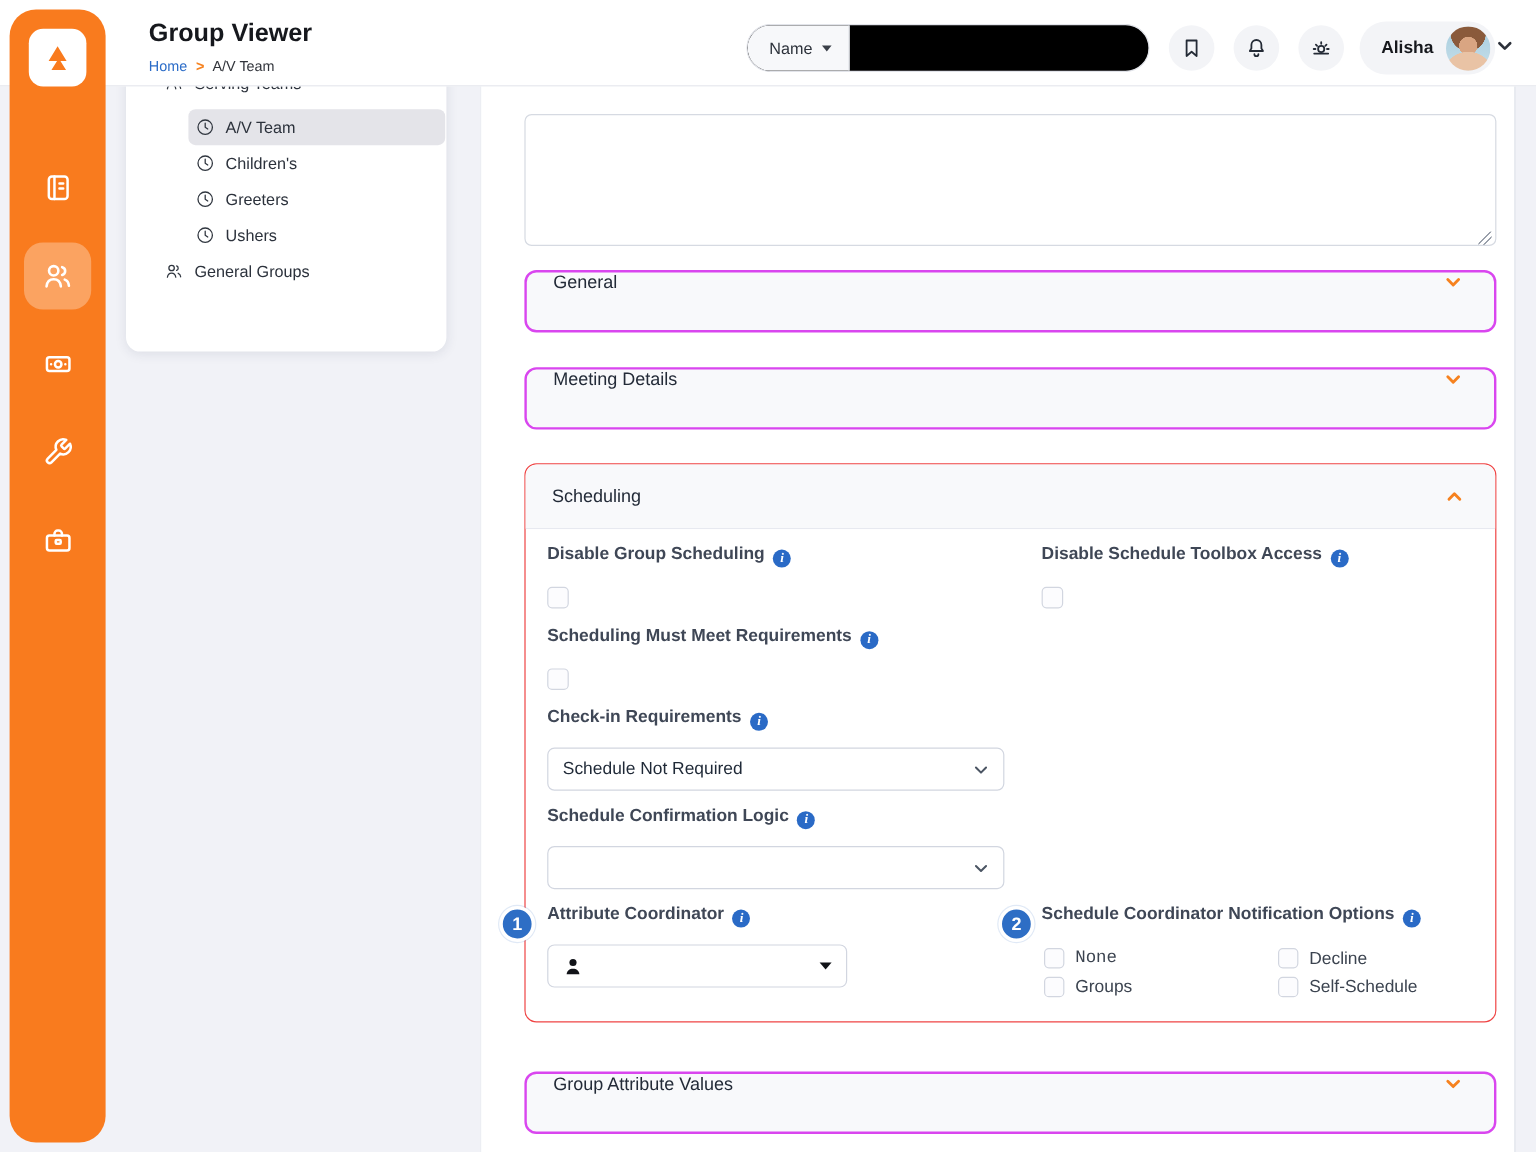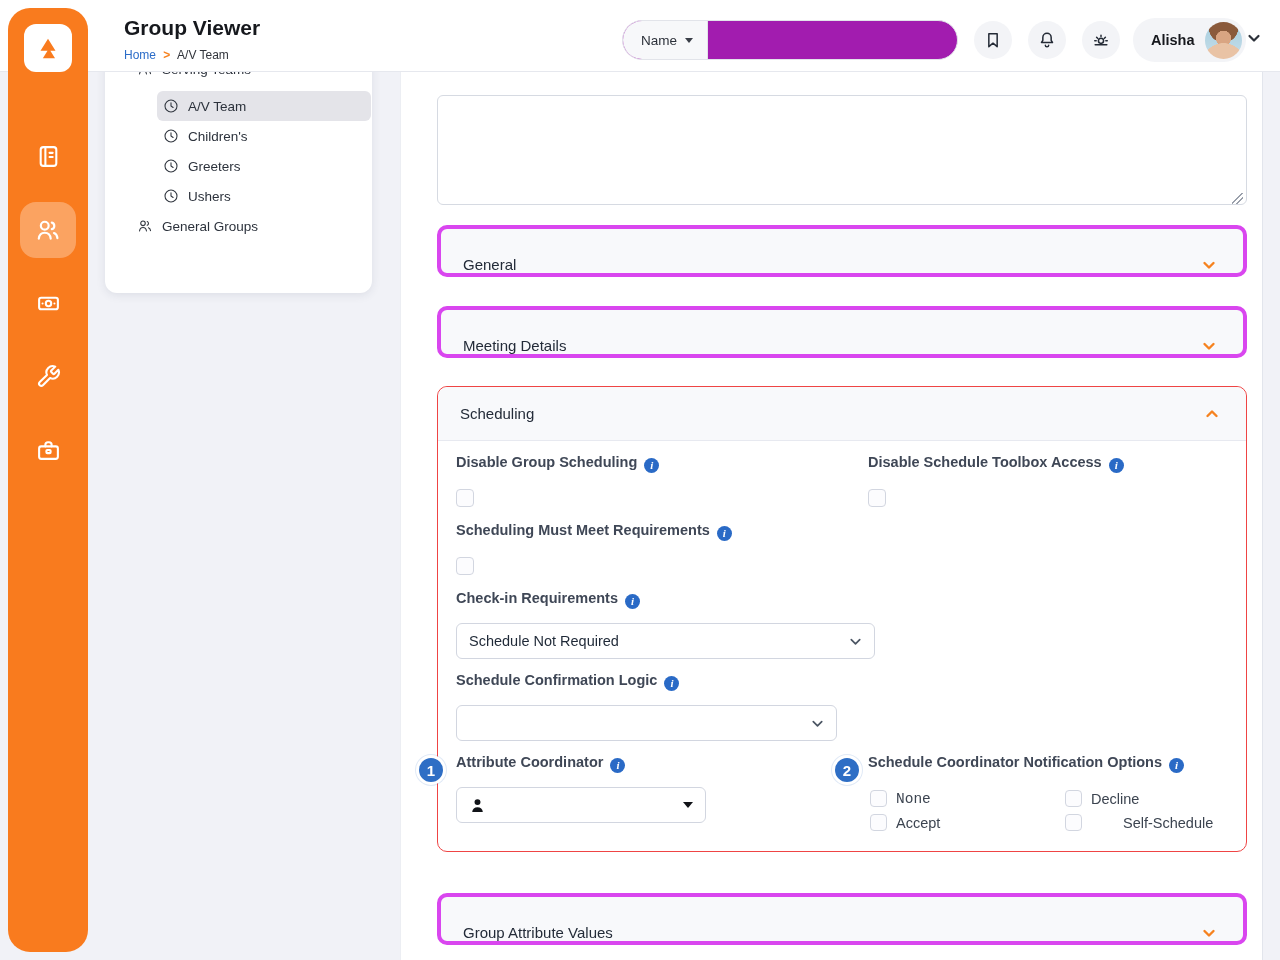--- a/index.html
+++ b/index.html
@@ -17,21 +17,21 @@
   .logo-box { position:absolute; left:16px; top:16px; width:48px; height:48px; background:#ffffff; border-radius:12px; display:flex; align-items:center; justify-content:center; }
   .nav-item { position:absolute; left:12px; width:56px; height:56px; border-radius:16px; display:flex; align-items:center; justify-content:center; cursor:pointer; }
   .nav-item.active { background:rgba(255,255,255,.30); }
   .nav-item svg { stroke:#ffffff; fill:none; stroke-width:2; stroke-linecap:round; stroke-linejoin:round; }
 
   
   .page-title { position:absolute; left:124px; top:16px; font-size:21px; font-weight:700; color:#16181d; }
   .breadcrumb { position:absolute; left:124px; top:48px; font-size:12px; color:#32353c; }
   .breadcrumb .bc-home { color:#2b6cc8; cursor:pointer; }
   .breadcrumb .bc-sep { color:#f6821f; font-weight:700; margin:0 4px; }
-  .search-pill { position:absolute; left:622px; top:20px; width:336px; height:40px; border:1px solid #e2e4ea; border-radius:20px; background:#a21caf; display:flex; align-items:center; overflow:hidden; }
+  .search-pill { position:absolute; left:622px; top:20px; width:336px; height:40px; border:1px solid #e2e4ea; border-radius:20px; background:#000000; display:flex; align-items:center; overflow:hidden; }
   .search-filter { display:flex; align-items:center; gap:8px; padding:0 14px 0 18px; height:100%; font-size:13.5px; color:#2c313a; cursor:pointer; background:#f7f8fa; border-right:1px solid #e2e4ea; }
   .caret-down-sm { width:0; height:0; border-left:4.5px solid transparent; border-right:4.5px solid transparent; border-top:5.5px solid #3a3f48; }
   .search-input { flex:1; border:none; outline:none; background:transparent; height:100%; padding:0 14px; font-size:13.5px; font-family:"Liberation Sans", sans-serif; }
   .hdr-btn { position:absolute; top:21px; width:38px; height:38px; border-radius:50%; background:#f3f4f7; display:flex; align-items:center; justify-content:center; cursor:pointer; }
   .hdr-btn svg { stroke:#242b36; fill:none; stroke-width:1.8; stroke-linecap:round; stroke-linejoin:round; }
   .user-pill { position:absolute; left:1133px; top:18px; height:44px; padding:0 4px 0 18px; background:#f3f4f7; border-radius:22px; display:flex; align-items:center; gap:10px; cursor:pointer; }
   .user-name { font-size:14.5px; font-weight:700; color:#16181d; }
   .avatar { width:37px; height:37px; border-radius:50%;
     background:
       radial-gradient(circle at 50% 116%, #e9c3a5 0 46%, rgba(0,0,0,0) 47%),
@@ -49,21 +49,21 @@
   .tree-row svg { stroke:#30363f; fill:none; stroke-width:1.6; stroke-linecap:round; stroke-linejoin:round; flex:0 0 auto; }
 
   
   .field-label { font-size:14.5px; font-weight:600; color:#3f4756; white-space:nowrap; }
   .info-icon { display:inline-flex; align-items:center; justify-content:center; width:15px; height:15px; border-radius:50%; background:#2a6ac6; color:#ffffff; font-family:"Liberation Serif", serif; font-style:italic; font-weight:700; font-size:11px; margin-left:7px; vertical-align:-2px; cursor:pointer; }
   .desc-label { position:absolute; left:36px; top:52px; }
   .description-box { position:absolute; left:36px; right:15px; top:95px; height:110px; border:1px solid #d6dae2; border-radius:6px; background:#ffffff; resize:none; font-family:"Liberation Sans", sans-serif; font-size:14px; padding:8px 10px; outline:none; }
   .resize-grip { position:absolute; right:17px; top:193px; width:11px; height:11px;
     background:linear-gradient(135deg, rgba(0,0,0,0) 0 45%, #9aa0ab 45% 52%, rgba(0,0,0,0) 52% 68%, #9aa0ab 68% 75%, rgba(0,0,0,0) 75%); cursor:nwse-resize; z-index:7; }
 
-  .sec-panel { position:absolute; left:36px; right:15px; height:52px; background:#f8f9fb; border:4px solid #d946ef; border-radius:10px; display:flex; align-items:flex-end; justify-content:space-between; padding:0 26px 0 22px; cursor:pointer; }
+  .sec-panel { position:absolute; left:36px; right:15px; height:52px; background:#f8f9fb; border:2px solid #d946ef; border-radius:10px; display:flex; align-items:flex-start; justify-content:space-between; padding:0 26px 0 22px; cursor:pointer; }
   .sec-title { font-size:15px; font-weight:500; color:#232b38; }
   .chev svg { stroke:#f6821f; fill:none; stroke-width:2.4; stroke-linecap:round; stroke-linejoin:round; display:block; }
 
   .sched-panel { position:absolute; left:36px; right:15px; top:386px; height:466px; border:1px solid #ef4444; border-radius:10px; background:#ffffff; }
   .sched-header { height:54px; background:#f8f9fb; border-bottom:1px solid #e7e9f0; border-radius:10px 10px 0 0; display:flex; align-items:center; justify-content:space-between; padding:0 26px 0 22px; cursor:pointer; }
   .sched-body { position:relative; height:411px; }
   .abs { position:absolute; }
   .checkbox { width:18px; height:18px; border:1px solid #d2d6e0; border-radius:4px; background:#fcfcfe; cursor:pointer; }
   .checkbox.sm { width:17px; height:17px; }
   .select-box { position:absolute; height:36px; border:1px solid #d2d6e0; border-radius:6px; background:#ffffff; display:flex; align-items:center; padding:0 34px 0 12px; font-size:14.5px; color:#1f2937; cursor:pointer; }
@@ -114,21 +114,21 @@
       <span class="field-label abs" style="left:18px; top:13px;"><span>Disable Group Scheduling</span><span class="info-icon">i</span></span>
       <div class="checkbox abs" style="left:18px; top:48px;"></div>
 
       <span class="field-label abs" style="left:430px; top:13px;"><span>Disable Schedule Toolbox Access</span><span class="info-icon">i</span></span>
       <div class="checkbox abs" style="left:430px; top:48px;"></div>
 
       <span class="field-label abs" style="left:18px; top:81px;"><span>Scheduling Must Meet Requirements</span><span class="info-icon">i</span></span>
       <div class="checkbox abs" style="left:18px; top:116px;"></div>
 
       <span class="field-label abs" style="left:18px; top:149px;"><span>Check-in Requirements</span><span class="info-icon">i</span></span>
-      <div class="select-box" style="left:18px; top:182px; width:419px;">
+      <div class="select-box" style="left:18px; top:182px; width:381px;">
         <span>Schedule Not Required</span>
         <span class="sel-chev">
             <svg width="15" height="15" viewBox="0 0 16 16">
               <path d="M3.5 6l4.5 4.5L12.5 6"></path>
             </svg>
           </span>
       </div>
 
       <span class="field-label abs" style="left:18px; top:231px;"><span>Schedule Confirmation Logic</span><span class="info-icon">i</span></span>
       <div class="select-box" style="left:18px; top:264px; width:381px;">
@@ -151,23 +151,23 @@
       </div>
 
       <div class="num-badge" style="left:394px; top:314px;">2</div>
       <span class="field-label abs" style="left:430px; top:313px;"><span>Schedule Coordinator Notification Options</span><span class="info-icon">i</span></span>
 
       <div class="checkbox sm abs" style="left:432px; top:349px;"></div>
       <span class="opt-label" style="left:458px; top:350px;font-family:Liberation Mono, monospace;">None</span>
       <div class="checkbox sm abs" style="left:627px; top:349px;"></div>
       <span class="opt-label" style="left:653px; top:350px;">Decline</span>
       <div class="checkbox sm abs" style="left:432px; top:373px;"></div>
-      <span class="opt-label" style="left:458px; top:374px;">Accept</span>
+      <span class="opt-label" style="left:458px; top:374px;">Groups</span>
       <div class="checkbox sm abs" style="left:627px; top:373px;"></div>
-      <span class="opt-label" style="left:653px; top:374px;margin-left:32px;">Self-Schedule</span>
+      <span class="opt-label" style="left:653px; top:374px;">Self-Schedule</span>
     </div>
   </div>
 
   <div class="sec-panel" style="top:893px;">
     <span class="sec-title">Group Attribute Values</span>
     <span class="chev">
       <svg width="16" height="16" viewBox="0 0 16 16">
           <path d="M3.5 6l4.5 4.5L12.5 6"></path>
         </svg>
     </span>

